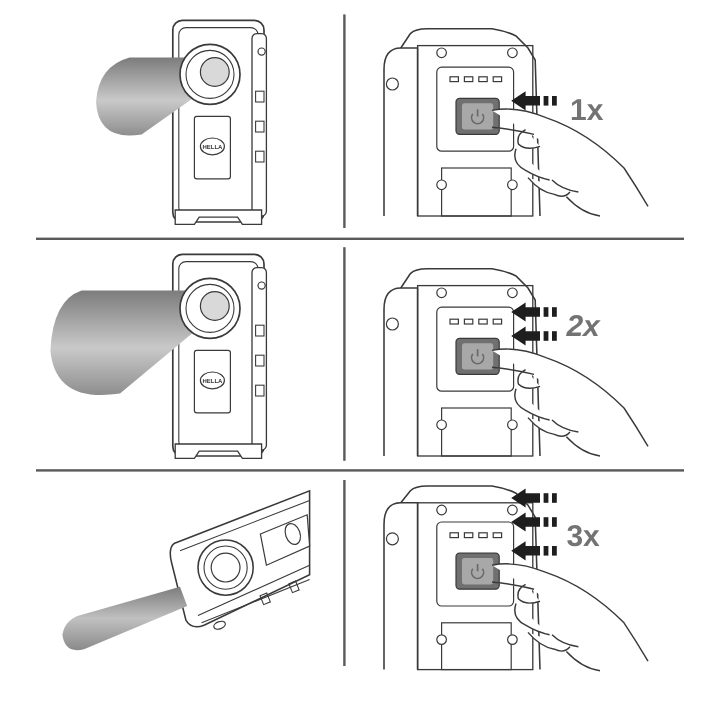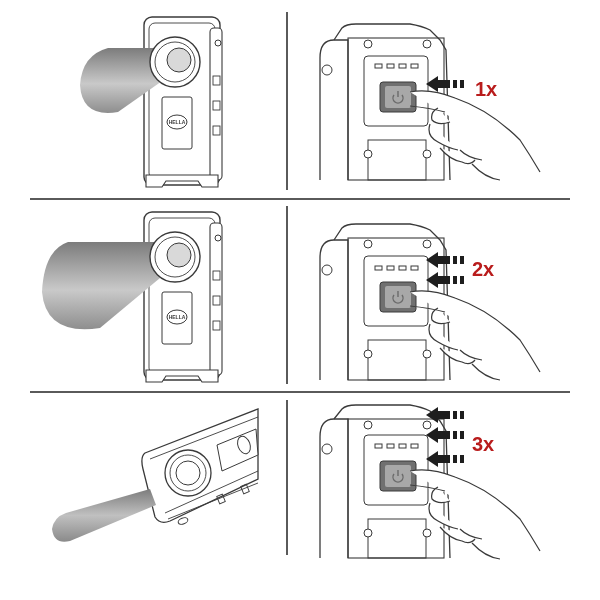--- a/index.html
+++ b/index.html
@@ -1,21 +1,21 @@
 <!DOCTYPE html>
 <html><head>
 <meta charset="utf-8">
 <style>
   html, body { margin:0; padding:0; background:#ffffff; }
   body { width:600px; height:600px; position:relative; overflow:hidden; font-family:"Liberation Sans", sans-serif; }
   .hline { position:absolute; height:2px; background:#5a5a5a; }
   .vline { position:absolute; width:2px; background:#5a5a5a; }
   .panel { position:absolute; }
   .panel svg { position:absolute; left:0; top:0; }
-  .count-label { position:absolute; font-family:"Liberation Sans", sans-serif; font-weight:bold; font-size:20px; color:#b91c1c; letter-spacing:0px; }
+  .count-label { position:absolute; font-family:"Liberation Sans", sans-serif; font-weight:bold; font-size:25px; color:#737373; letter-spacing:0px; }
 </style>
 </head>
 <body>
 
 <div class="hline" style="left:30px; top:198px; width:540px;"></div>
 <div class="hline" style="left:30px; top:391px; width:540px;"></div>
 <div class="vline" style="left:286px; top:12px; height:178px;"></div>
 <div class="vline" style="left:286px; top:206px; height:178px;"></div>
 <div class="vline" style="left:286px; top:400px; height:155px;"></div>
 
@@ -106,21 +106,21 @@
     <circle cx="175" cy="57" r="25" fill="#fff" stroke="#3a3a3a" stroke-width="1.4"></circle>
     <circle cx="175" cy="57" r="20" fill="none" stroke="#3a3a3a" stroke-width="0.9"></circle>
     <circle cx="179" cy="55" r="12" fill="#d9d9d9" stroke="#3a3a3a" stroke-width="1"></circle>
     <rect x="162" y="92" width="30" height="52" rx="2" fill="#fff" stroke="#3a3a3a" stroke-width="1"></rect>
     <ellipse cx="177" cy="117" rx="10" ry="7" fill="#fff" stroke="#3a3a3a" stroke-width="1"></ellipse>
     <text x="177" y="119" font-size="5" text-anchor="middle" font-family="Liberation Sans, sans-serif" font-weight="bold" fill="#3a3a3a">HELLA</text>
     <path d="M146 170 L218 170 L218 182 L202 182 L198 176 L166 176 L162 182 L146 182 Z" fill="#fff" stroke="#3a3a3a" stroke-width="1.1"></path>
   </svg>
 </div>
 
-<div class="panel" style="left:290px; top:200px; width:310px; height:190px;">
+<div class="panel" style="left:290px; top:200px; width:310px; height:190px;font-style:italic;">
   <svg width="310" height="190" viewBox="0 0 310 190">
     <path d="M30 180 L30 58 Q30 40 44 40 L58 40 L58 180" fill="#fff" stroke="#3a3a3a" stroke-width="1.3"></path>
     <circle cx="37" cy="70" r="5" fill="none" stroke="#3a3a3a"></circle>
     <path d="M44 40 L52 28 Q56 24 66 24 L120 24 Q132 26 140 30 L150 40 L156 50 L160 180" fill="none" stroke="#3a3a3a" stroke-width="1.3"></path>
     <rect x="58" y="38" width="96" height="142" fill="none" stroke="#3a3a3a" stroke-width="1.1"></rect>
     <circle cx="78" cy="44" r="4" fill="#fff" stroke="#3a3a3a"></circle>
     <circle cx="137" cy="44" r="4" fill="#fff" stroke="#3a3a3a"></circle>
     <rect x="74" y="56" width="64" height="70" rx="4" fill="none" stroke="#3a3a3a" stroke-width="1"></rect>
     <rect x="78" y="140" width="58" height="40" fill="none" stroke="#3a3a3a" stroke-width="1"></rect>
     <circle cx="78" cy="154" r="4" fill="#fff" stroke="#3a3a3a"></circle>

